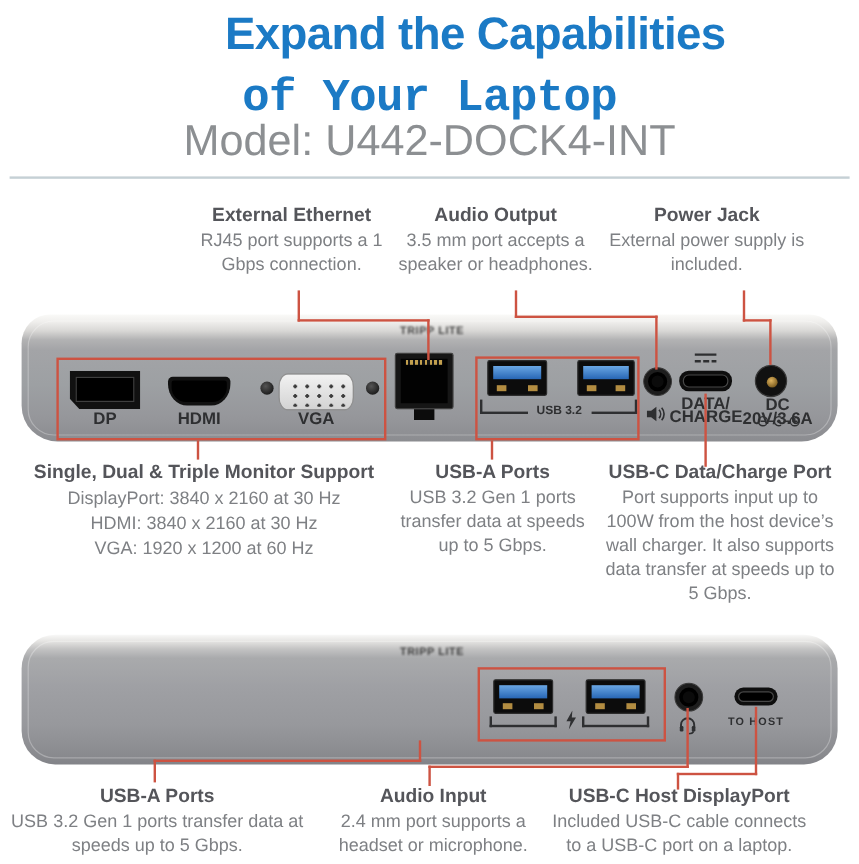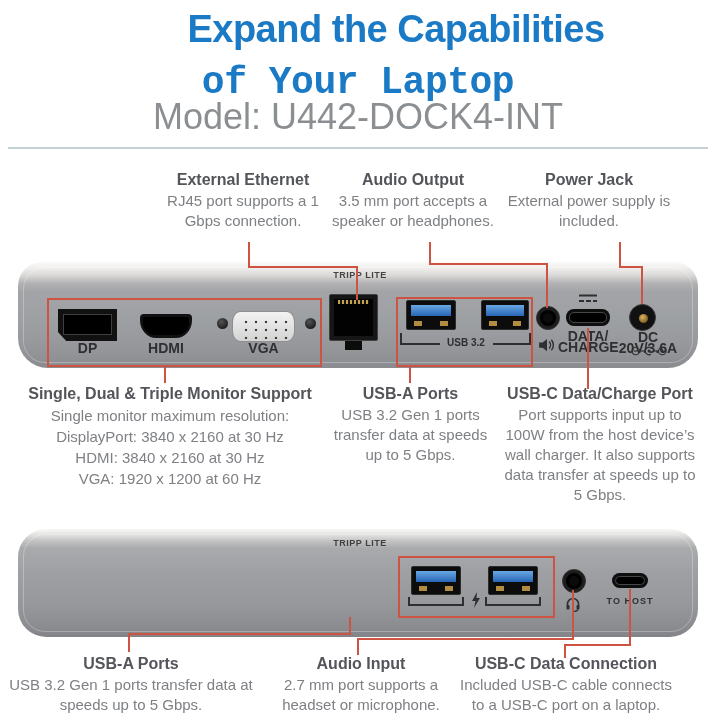--- a/index.html
+++ b/index.html
@@ -168,21 +168,20 @@
 </div>
 
 <div class="rbox" style="left:47px;top:298px;width:275px;height:69px;"></div>
 <div class="rbox" style="left:396px;top:297px;width:137px;height:70px;"></div>
 <div class="rl" style="left:164px;top:367px;width:2px;height:16px;"></div>
 <div class="rl" style="left:409px;top:367px;width:2px;height:16px;"></div>
 <div class="rl" style="left:587px;top:328px;width:2px;height:61px;"></div>
 
 <div class="ann" style="left:5px;top:384px;width:330px;">
   <div class="ann-h nowrap">Single, Dual &amp; Triple Monitor Support</div>
-  <div class="ann-line">Single monitor maximum resolution:</div>
   <div class="ann-line">DisplayPort: 3840 x 2160 at 30 Hz</div>
   <div class="ann-line">HDMI: 3840 x 2160 at 30 Hz</div>
   <div class="ann-line">VGA: 1920 x 1200 at 60 Hz</div>
 </div>
 <div class="ann" style="left:328px;top:384px;width:165px;">
   <div class="ann-h">USB-A Ports</div>
   <div class="ann-b">USB 3.2 Gen 1 ports transfer data at speeds up to 5 Gbps.</div>
 </div>
 <div class="ann" style="left:501px;top:384px;width:198px;">
   <div class="ann-h nowrap">USB-C Data/Charge Port</div>
@@ -233,18 +232,18 @@
 <div class="rl" style="left:629px;top:589px;width:2px;height:57px;"></div>
 <div class="rl" style="left:564px;top:644px;width:67px;height:2px;"></div>
 <div class="rl" style="left:564px;top:644px;width:2px;height:14px;"></div>
 
 <div class="ann" style="left:5px;top:654px;width:252px;">
   <div class="ann-h">USB-A Ports</div>
   <div class="ann-b">USB 3.2 Gen 1 ports transfer data at speeds up to 5 Gbps.</div>
 </div>
 <div class="ann" style="left:272px;top:654px;width:178px;">
   <div class="ann-h">Audio Input</div>
-  <div class="ann-b">2.7 mm port supports a headset or microphone.</div>
+  <div class="ann-b">2.4 mm port supports a headset or microphone.</div>
 </div>
 <div class="ann" style="left:455px;top:654px;width:222px;">
-  <div class="ann-h">USB-C Data Connection</div>
+  <div class="ann-h">USB-C Host DisplayPort</div>
   <div class="ann-b">Included USB-C cable connects to a USB-C port on a laptop.</div>
 </div>
 
 </body></html>

